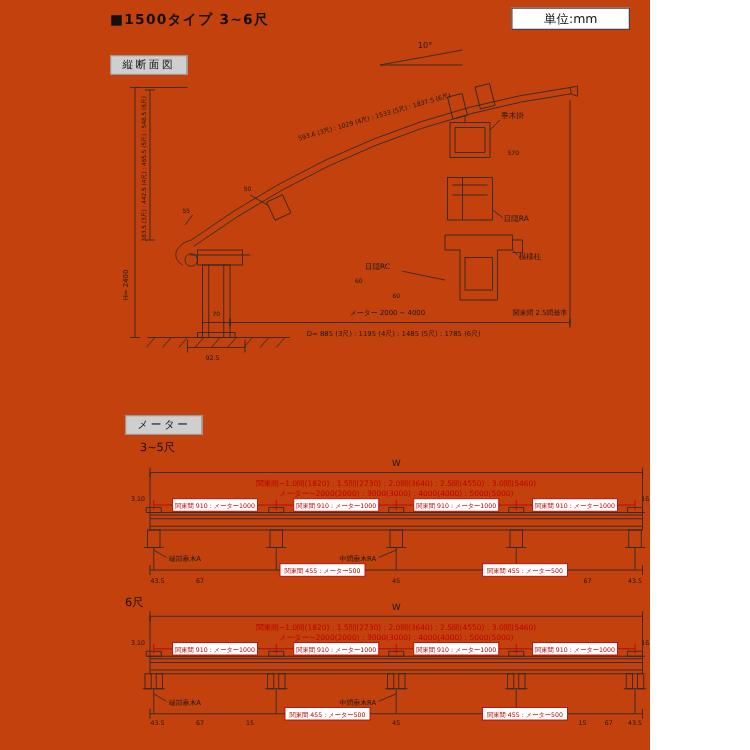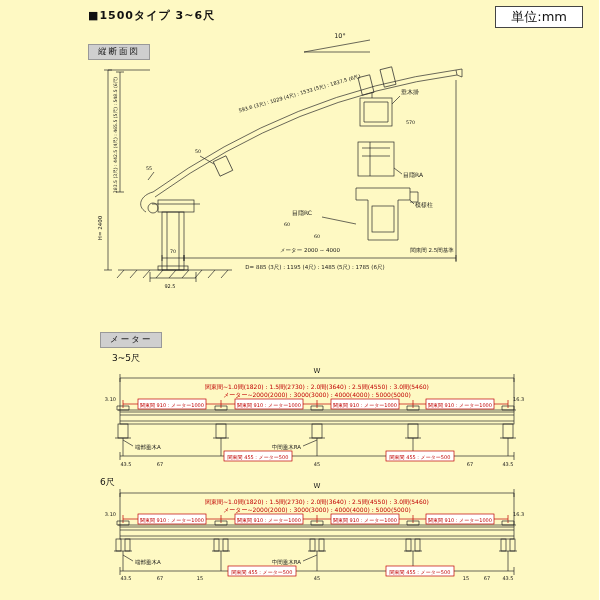--- a/index.html
+++ b/index.html
@@ -1,19 +1,19 @@
 <!DOCTYPE html>
 <html><head>
 <meta charset="utf-8">
 <style>
   * { margin:0; padding:0; box-sizing:border-box; }
   html,body { width:600px; height:600px; background:#fff; font-family:"DejaVu Sans", sans-serif; }
-  .page { position:relative; width:599px; height:600px; background:#fef9c3; overflow:hidden; }
+  .page { position:relative; width:520px; height:600px; background:#c2410c; overflow:hidden; }
   .hdr-title { position:absolute; left:88px; top:8px; font-size:11px; font-weight:bold; color:#111; letter-spacing:1px; }
-  .unit-box { position:absolute; right:16px; top:6px; border:1px solid #444; padding:1px 15px; font-size:13px; color:#111; background:#fff; }
+  .unit-box { position:absolute; right:16px; top:6px; border:1px solid #444; padding:1px 25px; font-size:10px; color:#111; background:#fff; }
   .sec-label { position:absolute; background:#cfcfcf; border:1px solid #999; color:#111; font-size:8.5px; padding:1px 9px; letter-spacing:2px; }
   .sec-label.v { left:88px; top:44px;text-align:right; }
   .sec-label.h { left:100px; top:332px; }
   .sub-label { position:absolute; font-size:9px; color:#111; }
   .sub-label.s35 { left:112px; top:352px; }
   .sub-label.s6  { left:100px; top:476px;text-align:right; }
   svg { position:absolute; left:0; top:0; }
   svg text { font-family:"DejaVu Sans", sans-serif; fill:#1a1a1a; }
   svg text.red { fill:#c00000; }
 </style>

